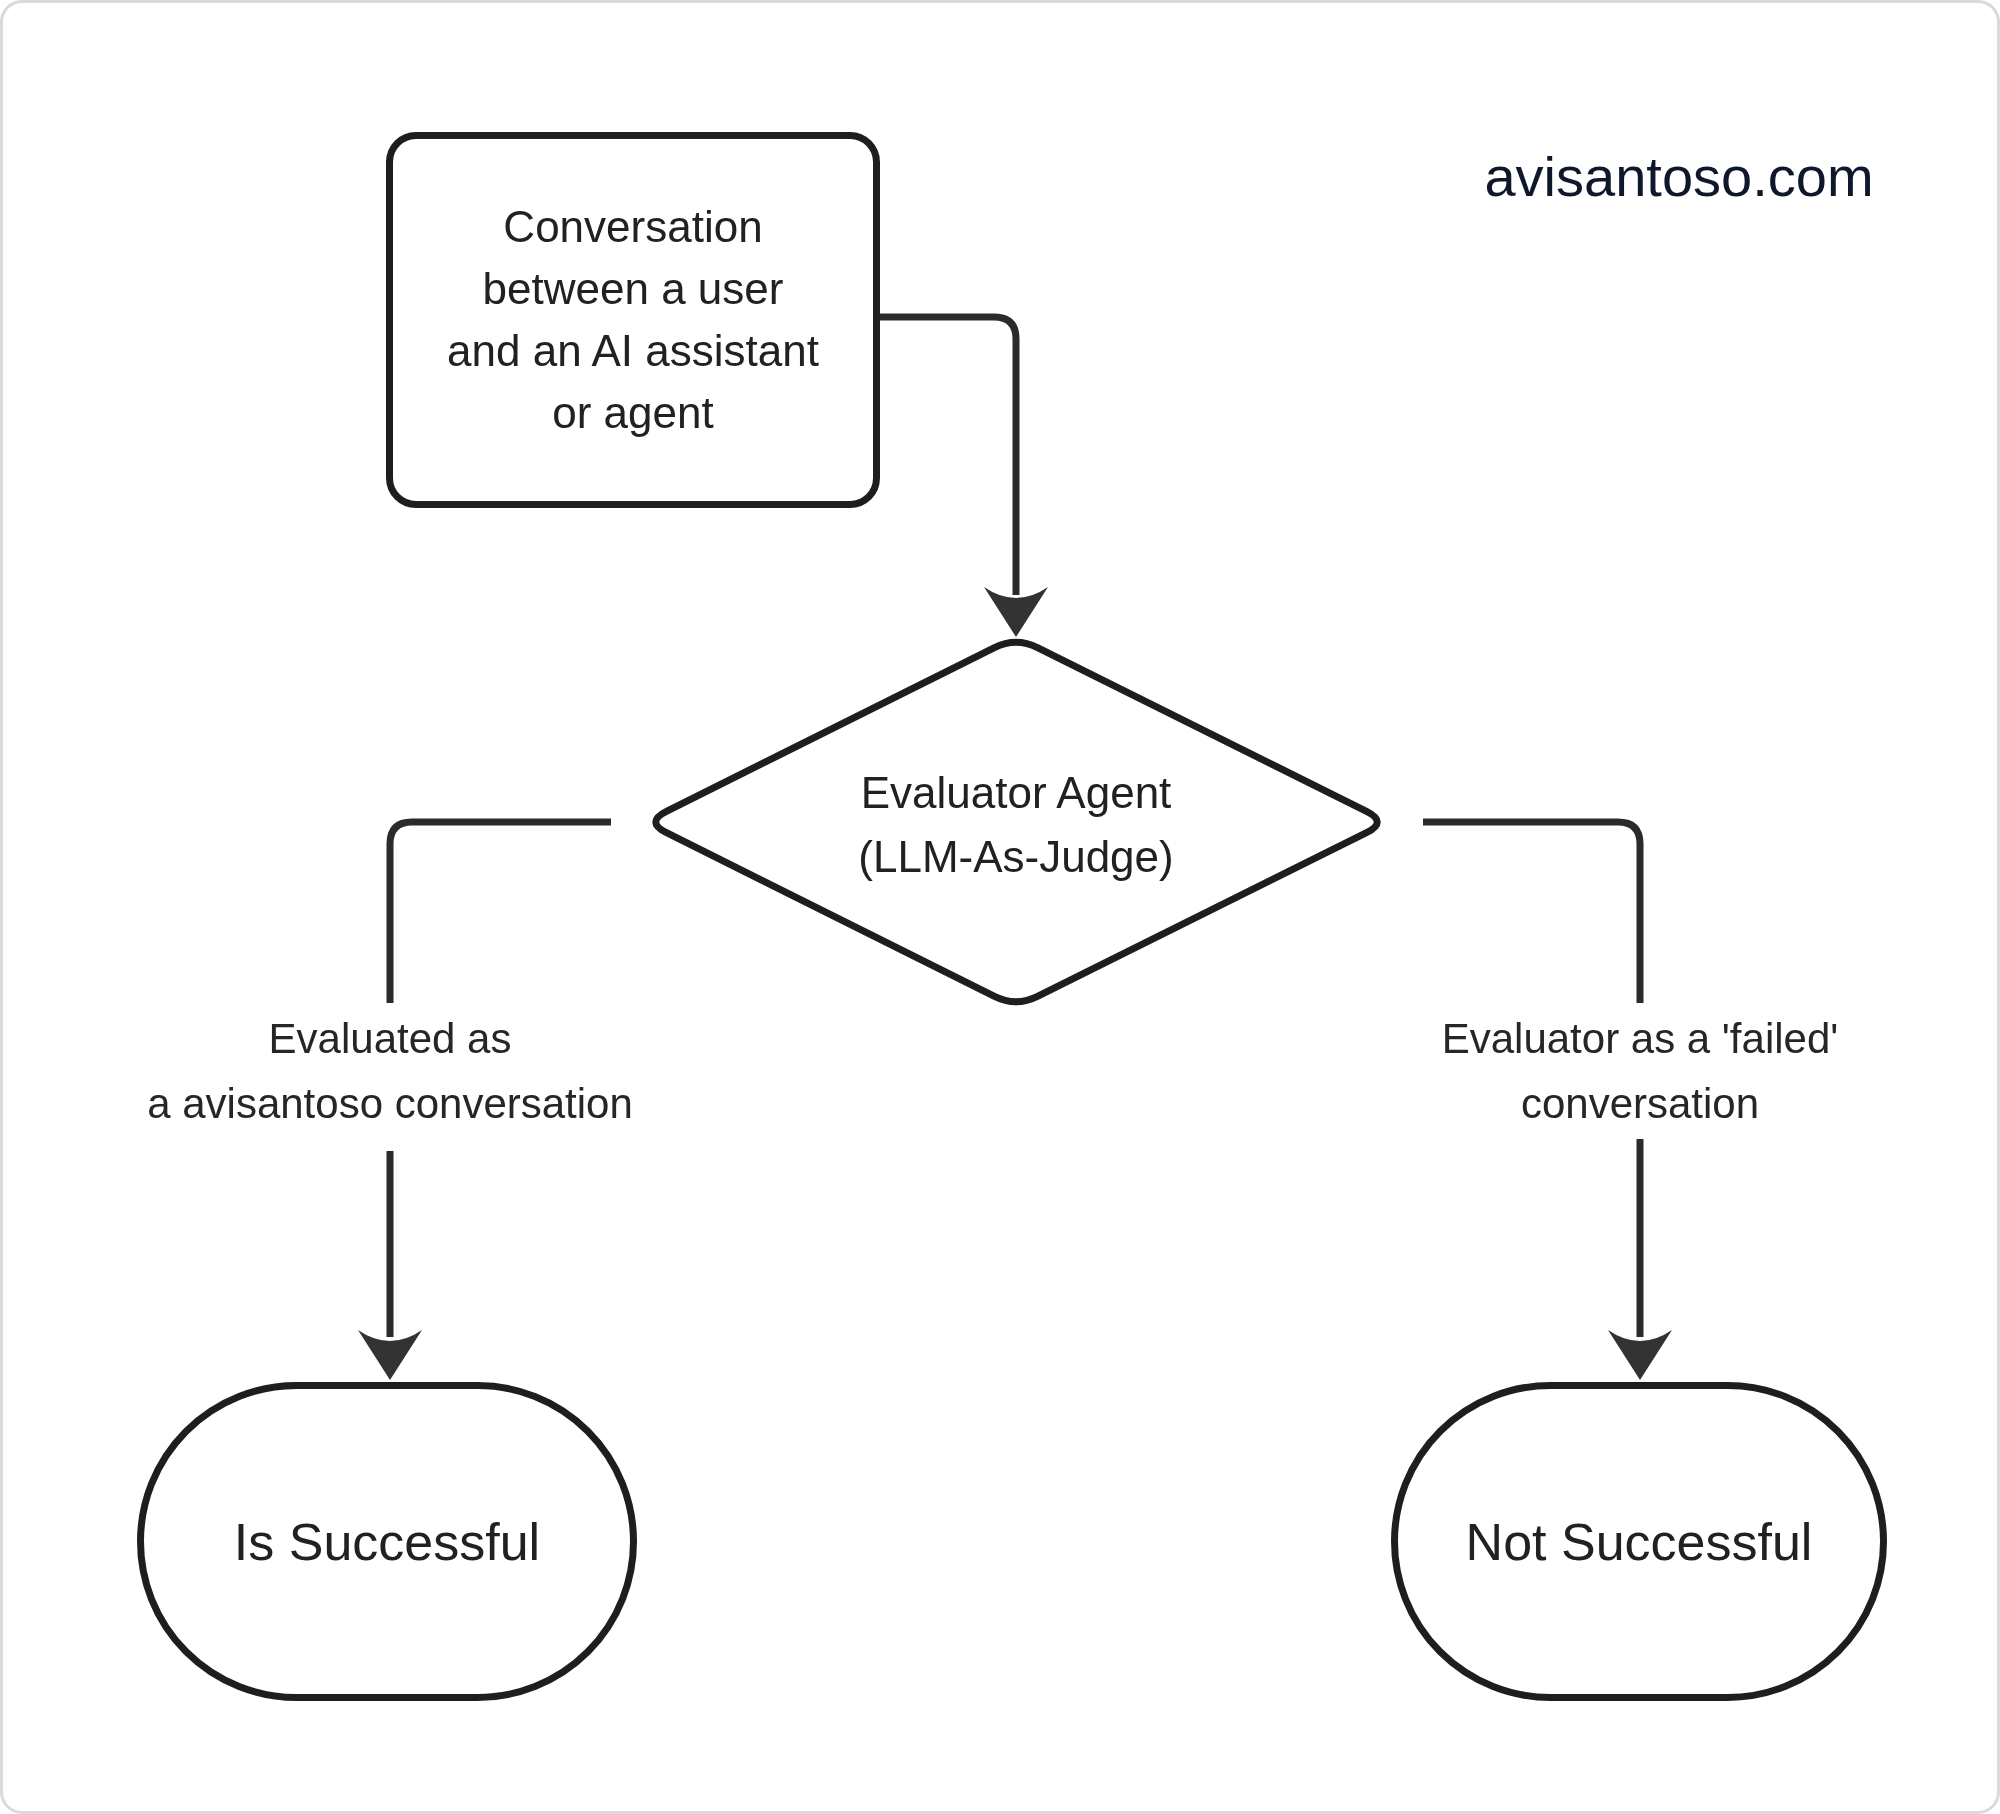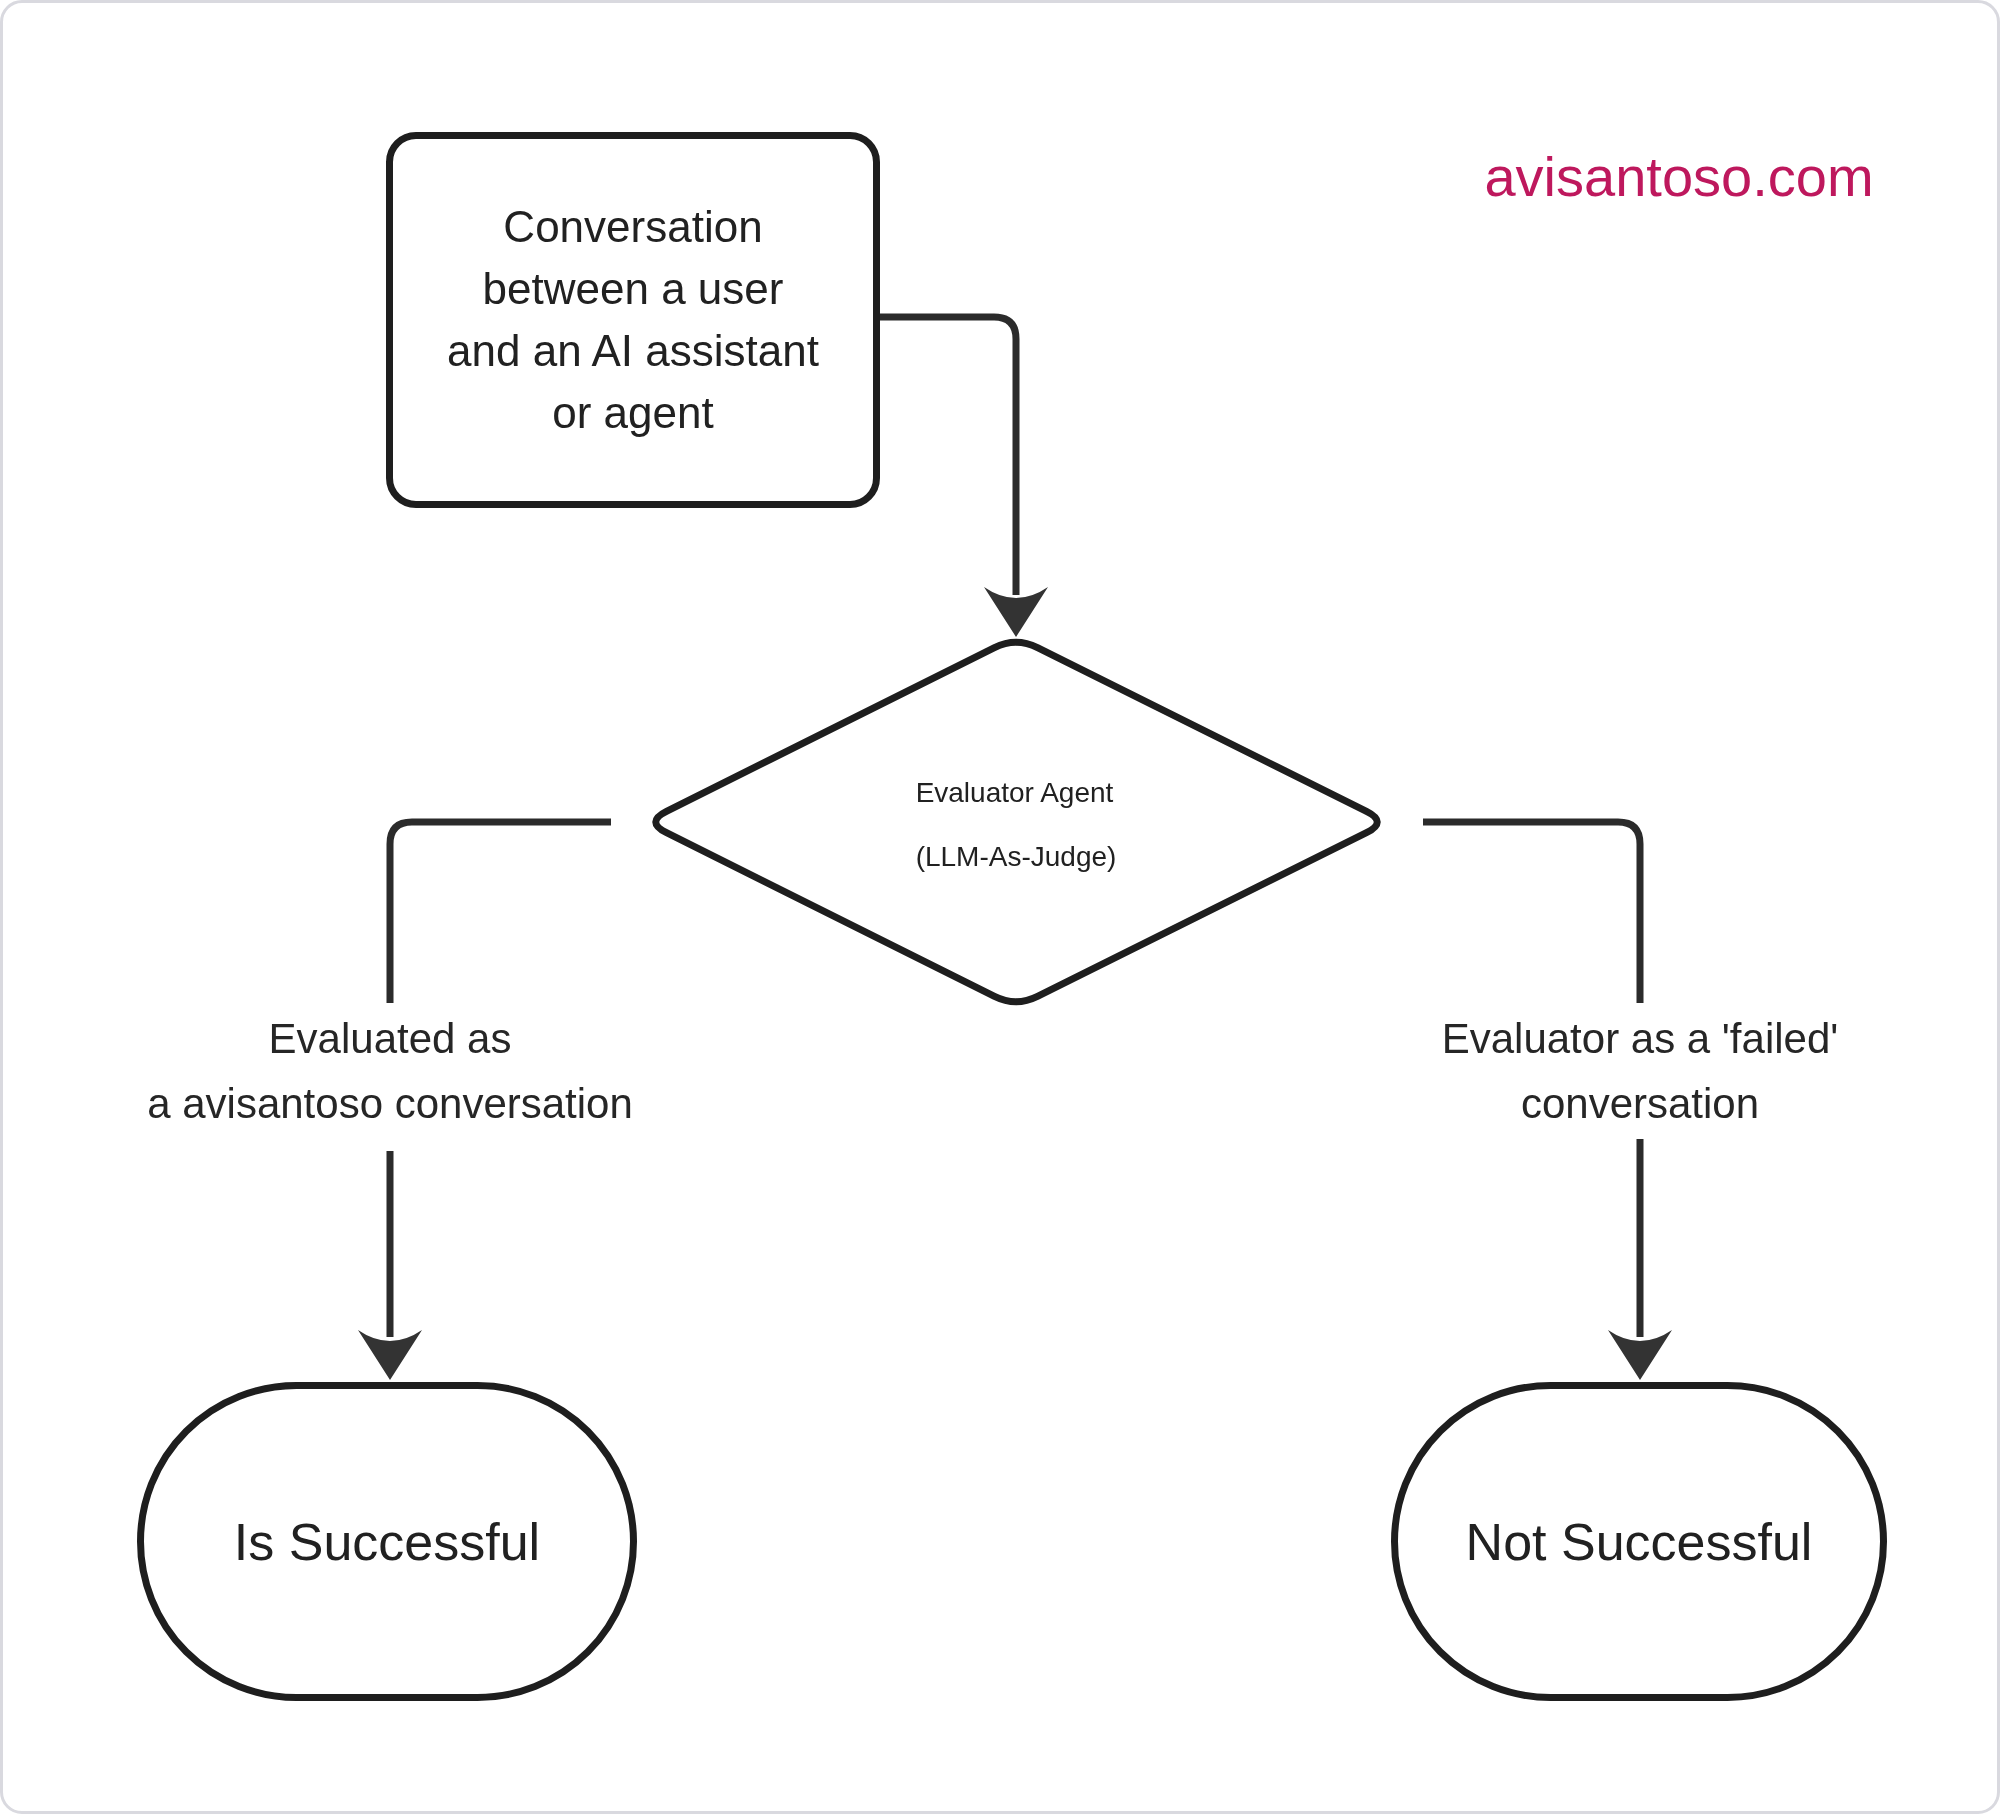--- a/index.html
+++ b/index.html
@@ -29,33 +29,33 @@
     white-space:pre-line;
     color:#212121;
   }
   .node.rect{left:383px;top:129px;width:494px;height:376px;border-radius:30px;}
   .node.stadium{border-radius:160px;font-size:52px;}
   .node.stadium.left{left:134px;top:1379px;width:500px;height:319px;}
   .node.stadium.right{left:1388px;top:1379px;width:496px;height:319px;}
   .diamond-label{
     position:absolute;left:713px;top:742px;width:600px;height:160px;
     display:flex;align-items:center;justify-content:center;
-    text-align:left;font-size:28px;line-height:64px;white-space:pre-line;
+    text-align:center;font-size:44px;line-height:64px;white-space:pre-line;
   }
   .edge-label{
     position:absolute;width:600px;
     text-align:center;font-size:42px;line-height:65px;white-space:pre-line;
     color:#262626;
   }
   .edge-label.left{left:87px;top:1003px;}
   .edge-label.right{left:1337px;top:1003px;}
   .watermark{
     position:absolute;left:1426px;top:136px;width:500px;
     text-align:center;font-size:56px;line-height:76px;
-    color:#be185d;
+    color:#0f172a;
   }
 </style>
 </head>
 <body>
 
 <div class="canvas">
 
   <svg class="wires" viewBox="0 0 2000 1814">
 
     <path class="edge" d="M 877 314 L 991 314 Q 1013 314 1013 336 L 1013 592" stroke="#2b2b2b"></path>

